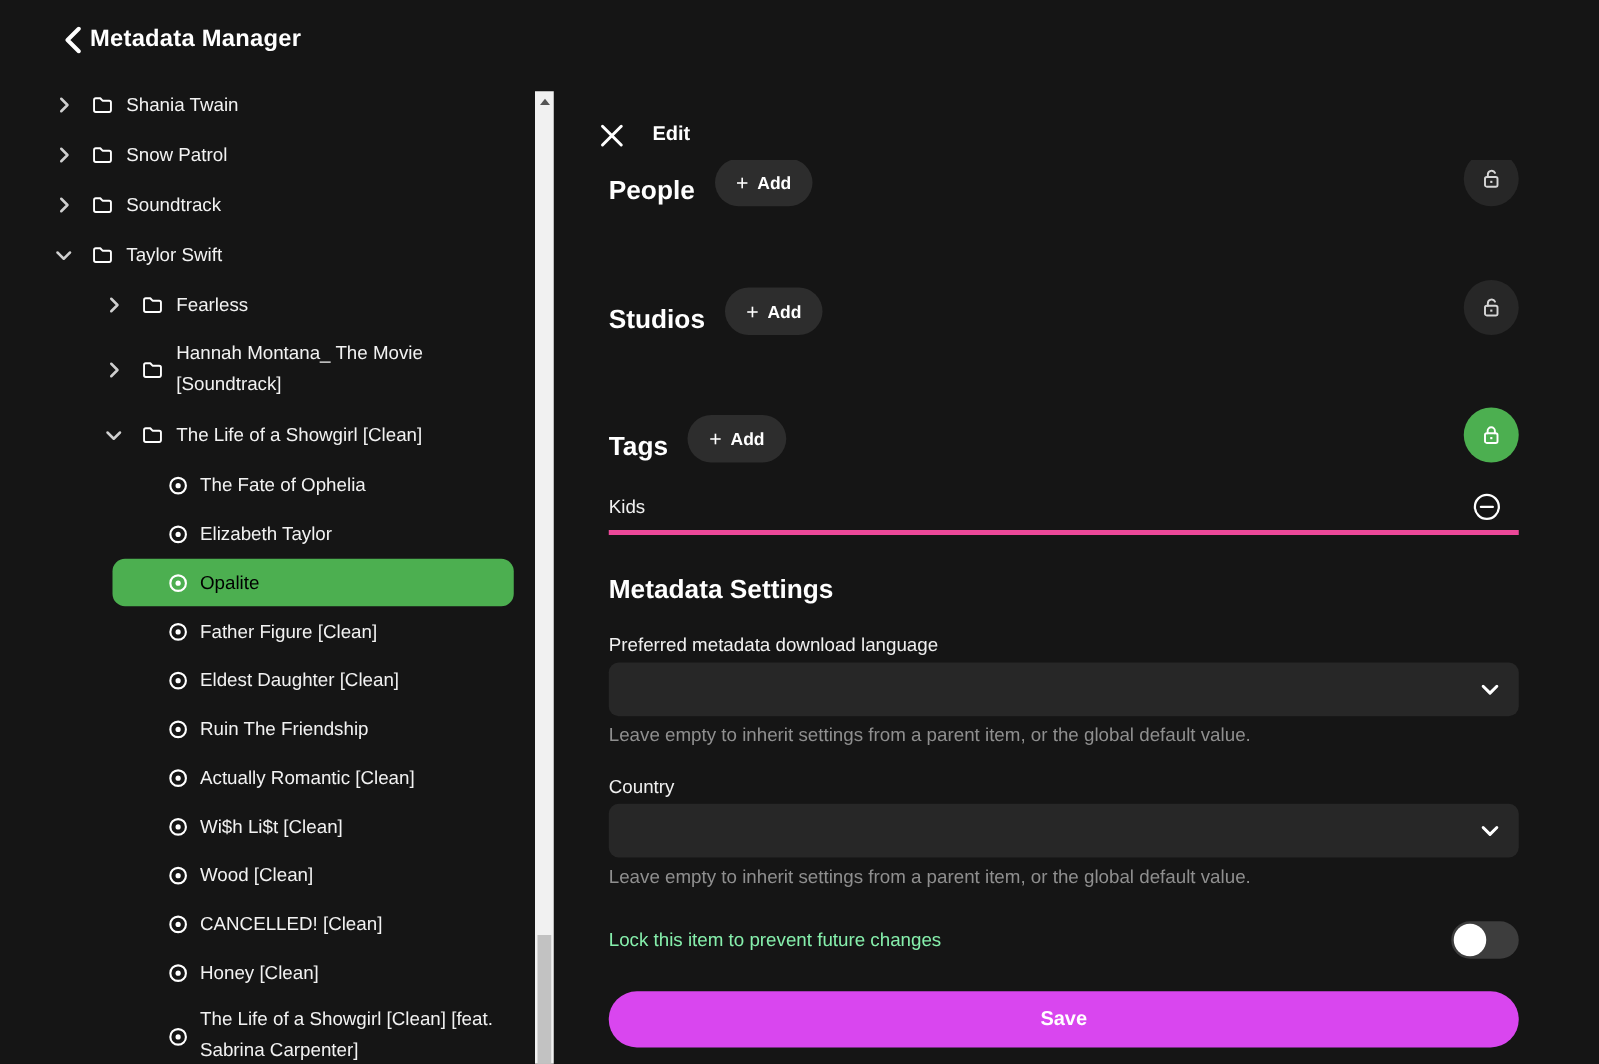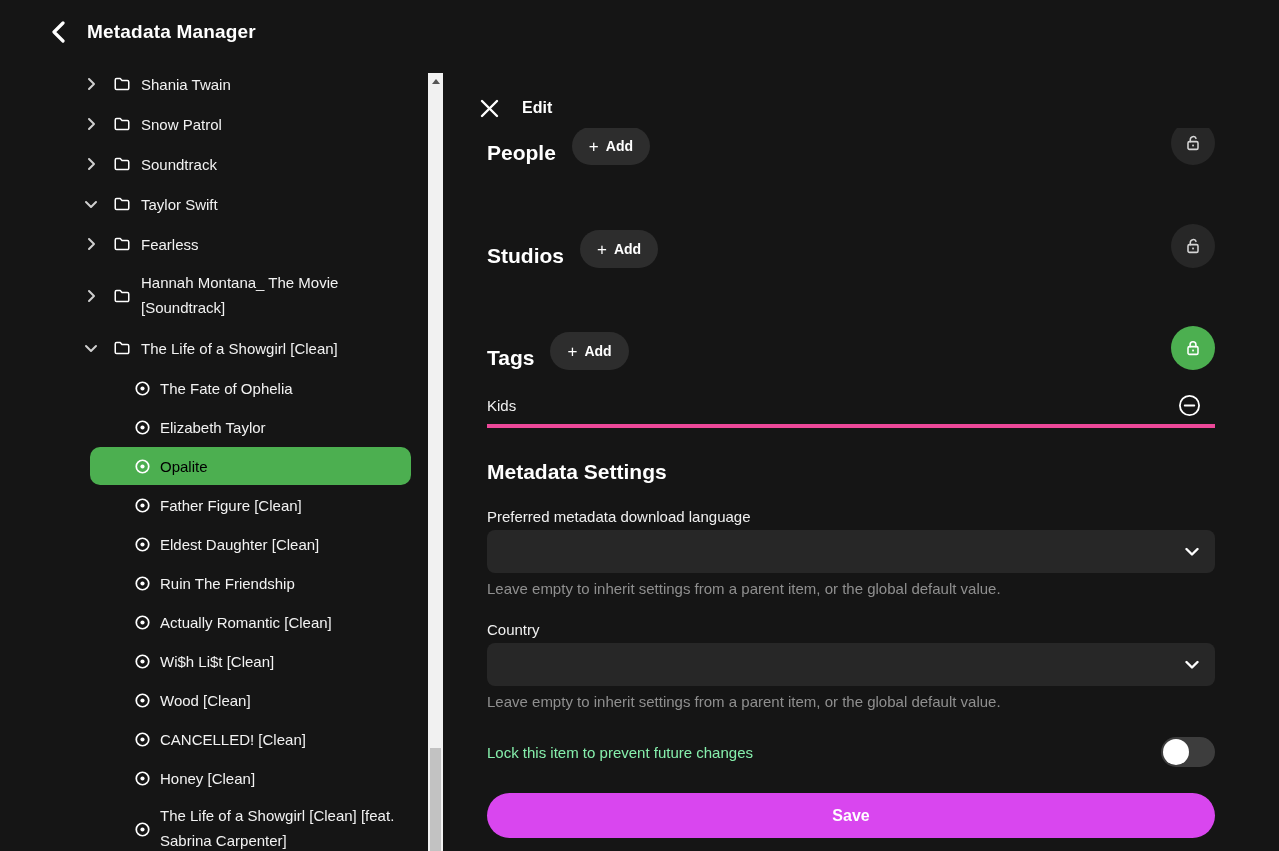--- a/index.html
+++ b/index.html
@@ -6,28 +6,28 @@
   html,body { width:1279px; height:851px; }
   body {
     position:relative; overflow:hidden;
     background:#151515; color:#f5f5f5;
     font-family:"Liberation Sans", sans-serif;
   }
 
   
   .app-header { position:absolute; left:0; top:0; width:100%; height:64px; display:flex; align-items:center; padding-left:44px; }
   .back-btn { width:28px; height:28px; display:flex; align-items:center; justify-content:center; cursor:pointer; background:none; border:none; }
-  .app-title { font-size:19px; font-weight:700; color:#ffffff; margin-left:15px; letter-spacing:.2px; }
+  .app-title { font-size:19px; font-weight:700; color:#ffffff; margin-left:0; letter-spacing:.2px; }
 
   
   .sidebar-viewport { position:absolute; left:0; top:64px; width:428px; height:787px; overflow:hidden; }
   .tree-row { display:flex; align-items:center; height:40px; color:#f2f2f2; font-size:15px; cursor:pointer; }
   .tree-row .chev { width:14px; height:14px; flex:0 0 14px; display:flex; align-items:center; justify-content:center; margin-right:15px; }
   .tree-row .ficon { width:18px; height:18px; flex:0 0 18px; display:flex; align-items:center; justify-content:center; margin-right:10px; }
-  .tree-row.l0 { padding-left:84px; }
+  .tree-row.l0 { padding-left:44px; }
   .tree-row.l1 { padding-left:84px; }
   .tree-row.l2 { margin-left:90px; margin-right:17px; padding-left:43px; height:38px; margin-top:1px; margin-bottom:1px; border-radius:10px; }
   .tree-row.l2 .ficon { margin-right:9px; }
   .tree-row.twoline { height:64px; }
   .tree-row.twoline .lbl { white-space:normal; line-height:1.65; }
   .tree-row.l2.twoline { height:62px; align-items:center; }
   .tree-row .lbl { white-space:nowrap; }
   .lbl-narrow { max-width:236px; }
   .tree-row.selected { background:#4caf50; }
   .tree-row.selected .lbl { color:#000000; }

